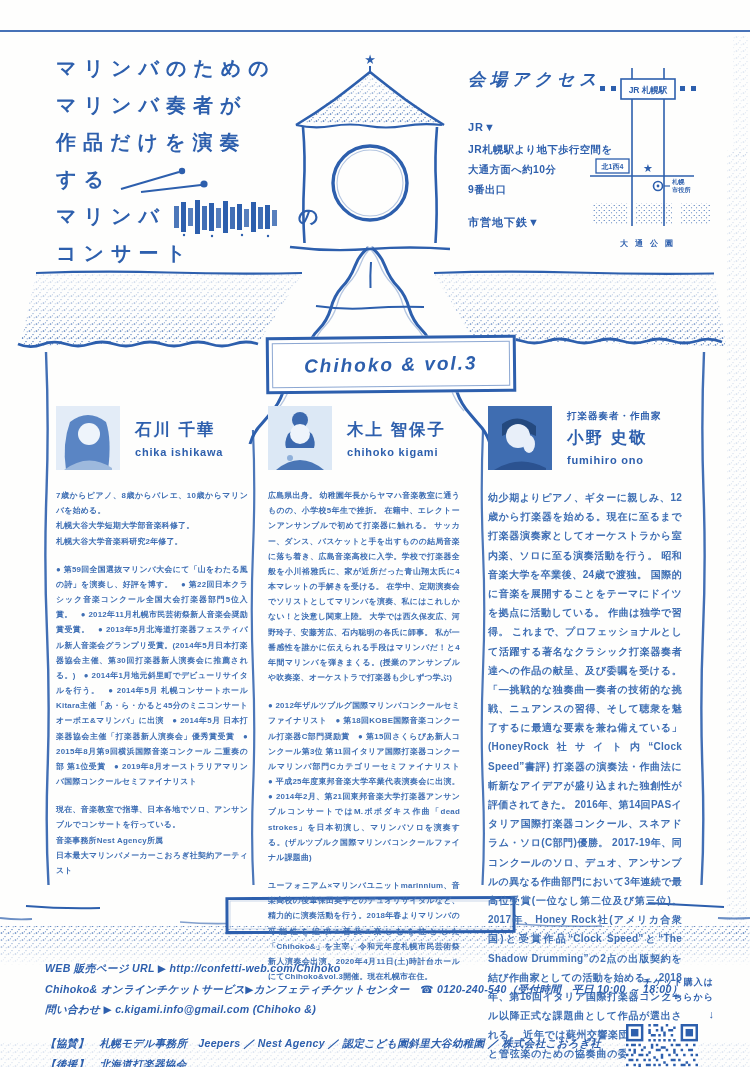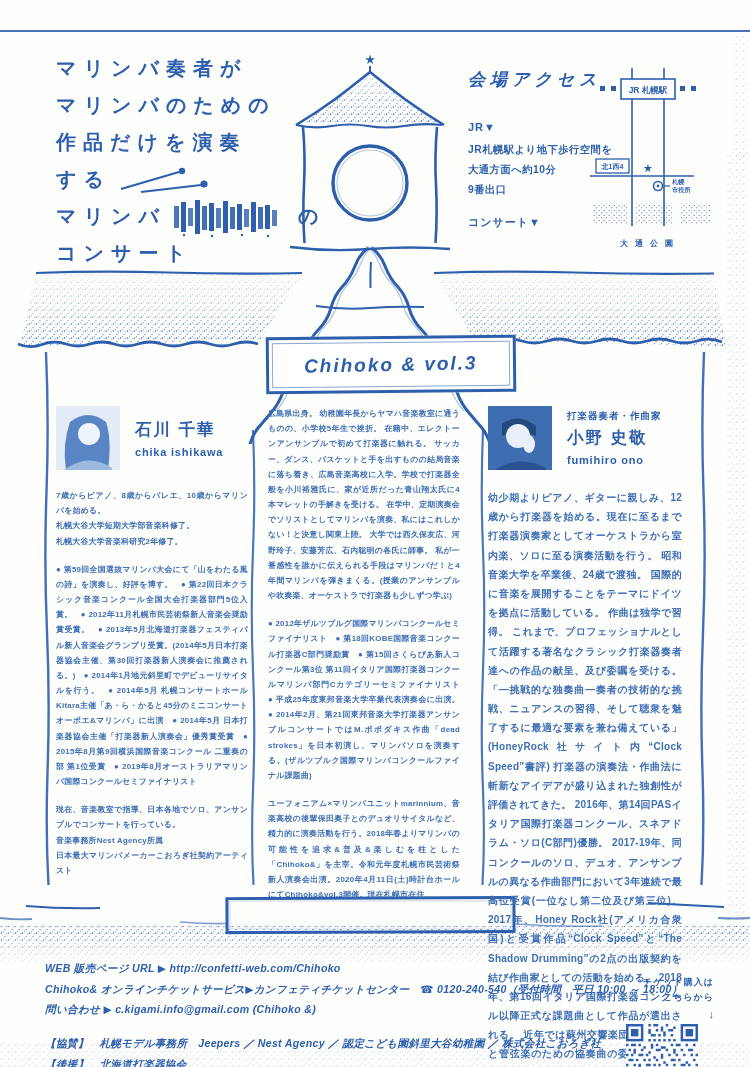--- a/index.html
+++ b/index.html
@@ -133,24 +133,24 @@
     <path d="M516,924 q42,3 86,2" fill="none" stroke="#2d5fad" stroke-width="1.6" opacity="0.6"></path>
 
     <rect x="0" y="926" width="750" height="44" fill="url(#stip)" mask="url(#mBottom)"></rect>
     <rect x="727" y="150" width="20" height="790" fill="url(#stip)" opacity="0.22"></rect>
     <rect x="733" y="36" width="15" height="120" fill="url(#stip)" opacity="0.18"></rect>
     <rect x="0" y="1042" width="750" height="25" fill="url(#stip)" opacity="0.2"></rect>
   </svg>
 
   <div class="title">
     <div class="t-line">
+        <span>マリンバのための</span>
+      </div>
+    <div class="t-line">
         <span>マリンバ奏者が</span>
-      </div>
-    <div class="t-line">
-        <span>マリンバのための</span>
       </div>
     <div class="t-line">
         <span>作品だけを演奏</span>
       </div>
     <div class="t-line">
       <span>する</span>
       <svg class="ico" width="100" height="30" viewBox="0 0 100 30">
         <path d="M4,24 L62,7" stroke="#2d5fad" stroke-width="2" fill="none"></path>
           <circle cx="65" cy="6" r="3.2" fill="#2d5fad"></circle>
         <path d="M24,27 L84,20" stroke="#2d5fad" stroke-width="2" fill="none"></path>
@@ -188,21 +188,21 @@
         <span>コンサート</span>
       </div>
   </div>
 
   <div class="access">
     <h2>会場アクセス</h2>
     <div class="acc-label">JR▼</div>
     <p>JR札幌駅より地下歩行空間を
 大通方面へ約10分
 9番出口</p>
-    <div class="acc-label">コンサート▼</div>
+    <div class="acc-label">市営地下鉄▼</div>
   </div>
 
   <svg class="map" viewBox="0 0 126 192">
     <defs>
       <pattern id="stip2" width="5" height="5" patternUnits="userSpaceOnUse">
         <circle cx="1.2" cy="1.5" r="0.6" fill="#2d5fad"></circle>
           <circle cx="3.6" cy="3.8" r="0.5" fill="#2d5fad"></circle>
       </pattern>
     </defs>
     <path d="M44,4 L44,162" stroke="#2d5fad" stroke-width="1.6"></path>
@@ -252,20 +252,34 @@
 札幌大谷大学短期大学部音楽科修了。
 札幌大谷大学音楽科研究2年修了。</p>
       <p>● 第59回全国選抜マリンバ大会にて「山をわたる風の詩」を演奏し、好評を博す。　● 第22回日本クラシック音楽コンクール全国大会打楽器部門5位入賞。　● 2012年11月札幌市民芸術祭新人音楽会奨励賞受賞。　● 2013年5月北海道打楽器フェスティバル新人音楽会グランプリ受賞。(2014年5月日本打楽器協会主催、第30回打楽器新人演奏会に推薦される。)　● 2014年1月地元斜里町でデビューリサイタルを行う。　● 2014年5月 札幌コンサートホールKitara主催「あ・ら・かると45分のミニコンサート オーボエ&amp;マリンバ」に出演　● 2014年5月 日本打楽器協会主催「打楽器新人演奏会」優秀賞受賞　● 2015年8月第9回横浜国際音楽コンクール 二重奏の部 第1位受賞　● 2019年8月オーストラリアマリンバ国際コンクールセミファイナリスト</p>
       <p>現在、音楽教室で指導、日本各地でソロ、アンサンブルでコンサートを行っている。
 音楽事務所Nest Agency所属
 日本最大マリンバメーカーこおろぎ社契約アーティスト</p>
     </div>
   </section>
 
   <section class="profile profile-2">
+    <div class="p-head">
+      <svg class="photo" viewBox="0 0 64 64">
+        <rect width="64" height="64" fill="#dce8f5"></rect>
+        <circle cx="32" cy="14" r="8" fill="#3c69ae"></circle>
+        <path d="M20,28 q12,-12 24,0 q4,8 2,14 l-28,0 q-2,-6 2,-14" fill="#3c69ae"></path>
+        <circle cx="32" cy="28" r="10" fill="#eef4fb"></circle>
+        <path d="M8,64 q24,-20 48,0 z" fill="#4a76b6"></path>
+        <circle cx="22" cy="52" r="3" fill="#8fb0da"></circle>
+      </svg>
+      <div>
+        <h3 class="p-name">木上 智保子</h3>
+        <div class="p-romaji">chihoko kigami</div>
+      </div>
+    </div>
     <div class="p-bio">
       <p>広島県出身。 幼稚園年長からヤマハ音楽教室に通うものの、小学校5年生で挫折。 在籍中、エレクトーンアンサンブルで初めて打楽器に触れる。 サッカー、ダンス、バスケットと手を出すものの結局音楽に落ち着き、広島音楽高校に入学。学校で打楽器全般を小川裕雅氏に、家が近所だった青山翔太氏に4本マレットの手解きを受ける。 在学中、定期演奏会でソリストとしてマリンバを演奏、私にはこれしかない！と決意し関東上陸。 大学では西久保友広、河野玲子、安藤芳広、石内聡明の各氏に師事。 私が一番感性を誰かに伝えられる手段はマリンバだ！と4年間マリンバを弾きまくる。(授業のアンサンブルや吹奏楽、オーケストラで打楽器も少しずつ学ぶ)</p>
       <p>● 2012年ザルツブルグ国際マリンバコンクールセミファイナリスト　● 第18回KOBE国際音楽コンクール打楽器C部門奨励賞　● 第15回さくらぴあ新人コンクール第3位 第11回イタリア国際打楽器コンクールマリンバ部門Cカテゴリーセミファイナリスト　● 平成25年度東邦音楽大学卒業代表演奏会に出演。　● 2014年2月、第21回東邦音楽大学打楽器アンサンブルコンサートではM.ボボダキス作曲「dead strokes」を日本初演し、マリンバソロを演奏する。(ザルツブルク国際マリンバコンクールファイナル課題曲)</p>
       <p>ユーフォニアム×マリンバユニットmarinnium、音楽高校の後輩保田奥子とのデュオリサイタルなど、精力的に演奏活動を行う。2018年春よりマリンバの可能性を追求&amp;普及&amp;楽しむを柱とした「Chihoko&amp;」を主宰。令和元年度札幌市民芸術祭新人演奏会出演。2020年4月11日(土)時計台ホールにてChihoko&amp;vol.3開催。現在札幌市在住。</p>
     </div>
   </section>
 
   <section class="profile profile-3">
     <div class="p-head">
       <svg class="photo" viewBox="0 0 64 64">

